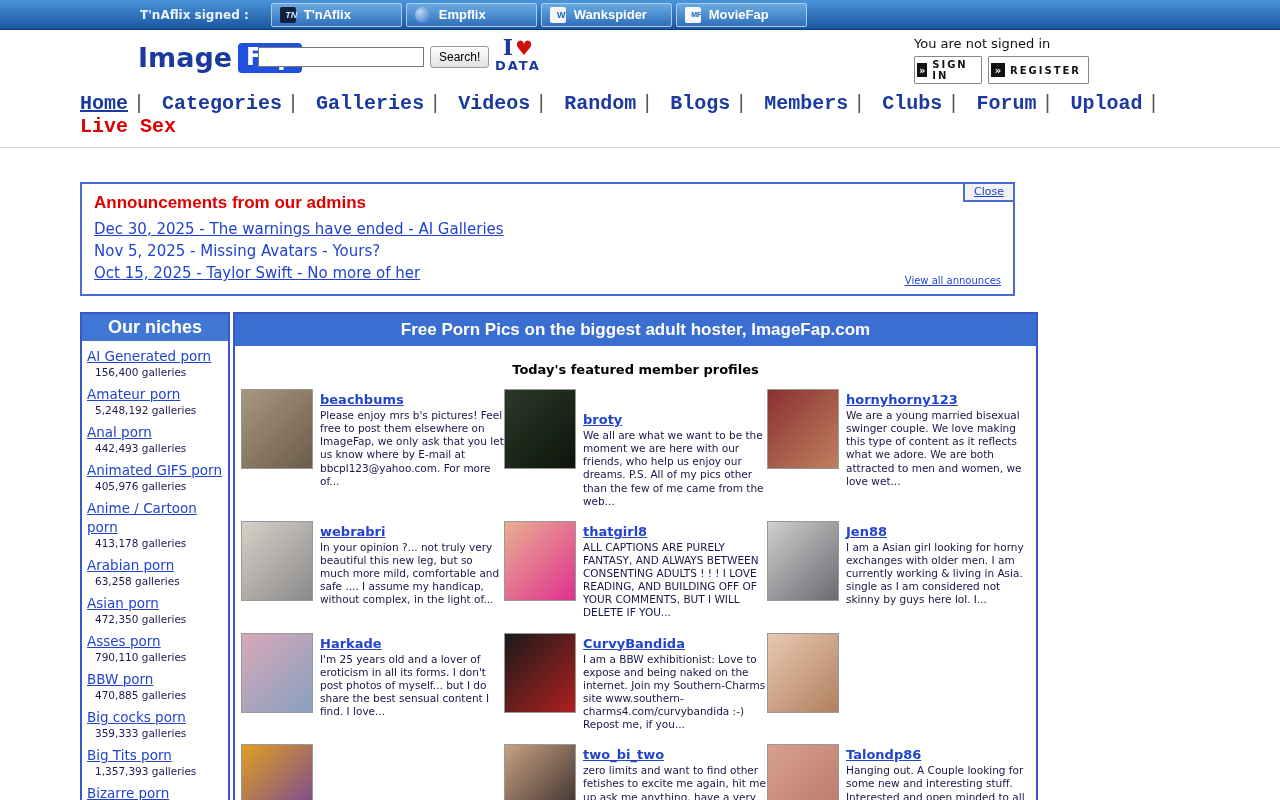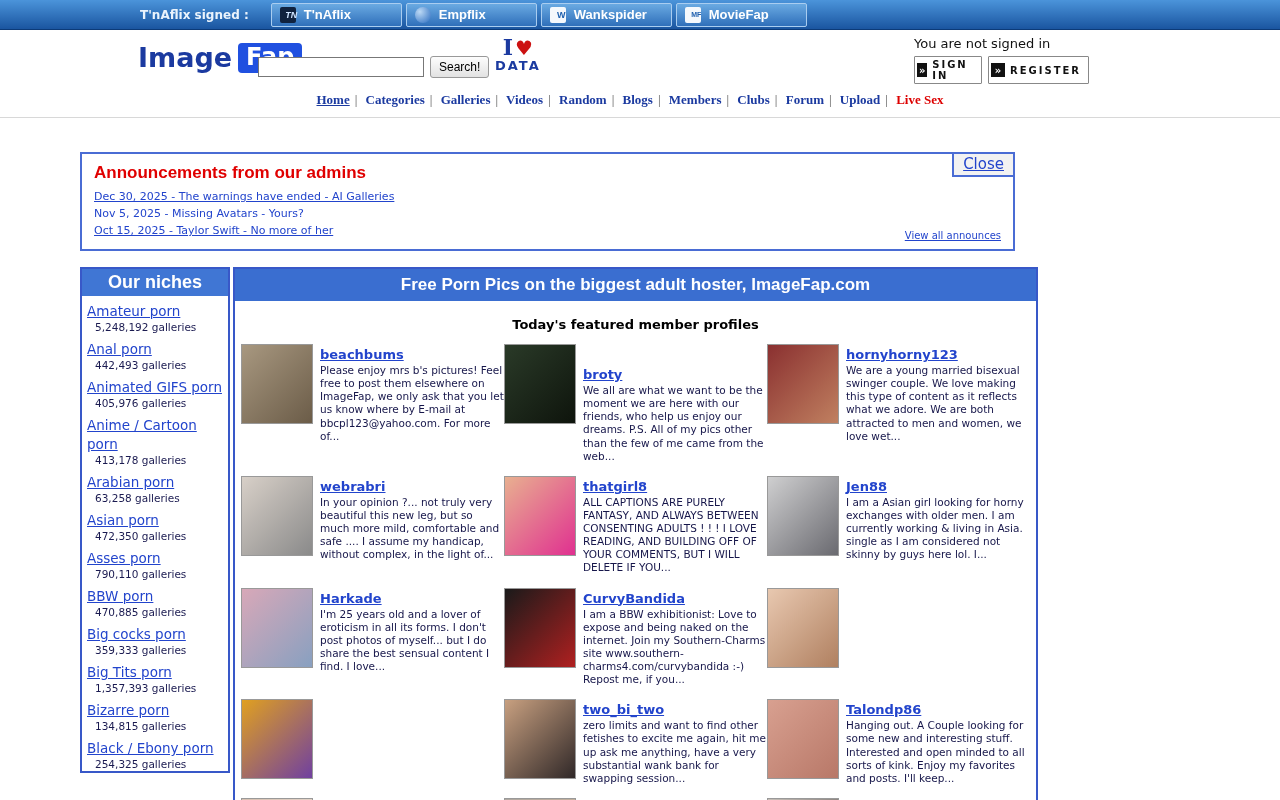--- a/index.html
+++ b/index.html
@@ -44,21 +44,21 @@
   .header { position:relative; height:62px; width:1100px; margin-left:80px; }
   .logo { position:absolute; left:58px; top:12px; text-decoration:none; display:flex; align-items:center; }
   .logo-image {
     color:#1b3aa0; font-weight:bold; font-size:27px; letter-spacing:0px;
     font-family:"DejaVu Sans", sans-serif;
   }
   .logo-fap {
     background:#2050e0; color:#fff; font-weight:bold; font-size:24px;
     padding:0 8px 2px; border-radius:4px; margin-left:6px;
   }
-  .searchbox { position:absolute; left:178px; top:26px; display:flex; align-items:center; }
+  .searchbox { position:absolute; left:178px; top:16px; display:flex; align-items:center; }
   .search-input {
     width:166px; height:20px; border:1px solid #777; padding:1px 4px; font-size:12px;
   }
   .search-btn {
     margin-left:6px; height:22px; padding:0 8px; font-size:12px;
     background:linear-gradient(#fdfdfd,#e2e2e2); border:1px solid #999; border-radius:3px;
   }
   .ilovedata { position:absolute; left:415px; top:6px; text-align:center; text-decoration:none; line-height:1; }
   .ild-top { font-size:22px; font-weight:bold; color:#1b3aa0; font-family:"DejaVu Serif", serif; }
   .ild-heart { color:#cc1111; font-size:20px; margin-left:2px; }
@@ -70,41 +70,41 @@
     border:1px solid #888; padding:2px 7px 2px 2px; border-radius:1px;
   }
   .arrow-ic {
     width:14px; height:14px; background:#111; color:#fff; font-size:10px; font-weight:bold;
     display:flex; align-items:center; justify-content:center;
   }
   .auth-label { font-size:10px; font-weight:bold; letter-spacing:2px; color:#111; }
 
   
   .navwrap { width:1280px; border-bottom:1px solid #d8d8d8; padding-bottom:9px; }
-  .nav { width:1100px; margin-left:80px; text-align:center; font-family:Liberation Serif, serif;
-         font-size:13px; font-weight:bold; }
+  .nav { width:1100px; margin-left:80px; text-align:left; font-family:Liberation Mono, monospace;
+         font-size:20px; font-weight:bold; }
   .nav a { color:#1b3aa0; text-decoration:none; }
   .nav a.u { text-decoration:underline; }
   .nav .sep { color:#555; font-weight:normal; margin:0 5px; }
   .nav a.red { color:#dd0000; }
 
   
   .announce {
     width:935px; margin:34px 0 0 80px; border:2px solid #4a6cd4;
     position:relative; padding:6px 12px 8px;
   }
   .announce-title {
     font-family:"Liberation Sans", sans-serif; font-weight:bold; font-size:17px;
     color:#e00000; margin:3px 0 7px;
   }
-  .announce a.item { display:block; font-size:11px; color:#2244cc; margin:4px 0; width:max-content; }
+  .announce a.item { display:block; font-size:15px; color:#2244cc; margin:4px 0; width:max-content; }
   .view-all { position:absolute; right:12px; bottom:8px; font-size:10px; color:#2244cc; }
   .close-btn {
     position:absolute; top:-2px; right:-2px; border:2px solid #4a6cd4; background:#f2f2f2;
-    padding:1px 9px 2px; font-size:15px; color:#2244cc; text-decoration:underline;
+    padding:1px 9px 2px; font-size:11px; color:#2244cc; text-decoration:underline;
   }
 
   
   .content { display:flex; align-items:flex-start; gap:3px; margin:16px 0 0 80px; width:950px; }
   .sidebar { width:150px; flex:none; border:2px solid #3858c8; background:#fff; }
   .sidebar-title {
     background:#4076d4; color:#fff; text-align:center; padding:3px 0;
     font-family:"Liberation Sans", sans-serif; font-weight:bold; font-size:18px;
   }
   .niche { padding:5px 5px 1px; }
@@ -201,20 +201,21 @@
     <a class="item" style="text-decoration: underline;">Dec 30, 2025 - The warnings have ended - AI Galleries</a>
     <a class="item" style="">Nov 5, 2025 - Missing Avatars - Yours?</a>
     <a class="item" style="text-decoration: underline;">Oct 15, 2025 - Taylor Swift - No more of her</a>
     <a class="view-all" style="text-decoration: underline;">View all announces</a>
   </div>
 
   <div class="content">
 
     <div class="sidebar">
       <div class="sidebar-title">Our niches</div>
+      <div class="niche"><a style="text-decoration: underline;">AI Generated porn</a><div class="cnt">156,400 galleries</div></div>
       <div class="niche"><a style="text-decoration: underline;">Amateur porn</a><div class="cnt">5,248,192 galleries</div></div>
       <div class="niche"><a style="text-decoration: underline;">Anal porn</a><div class="cnt">442,493 galleries</div></div>
       <div class="niche"><a style="text-decoration: underline;">Animated GIFS porn</a><div class="cnt">405,976 galleries</div></div>
       <div class="niche"><a style="text-decoration: underline;">Anime / Cartoon porn</a><div class="cnt">413,178 galleries</div></div>
       <div class="niche"><a style="text-decoration: underline;">Arabian porn</a><div class="cnt">63,258 galleries</div></div>
       <div class="niche"><a style="text-decoration: underline;">Asian porn</a><div class="cnt">472,350 galleries</div></div>
       <div class="niche"><a style="text-decoration: underline;">Asses porn</a><div class="cnt">790,110 galleries</div></div>
       <div class="niche"><a style="text-decoration: underline;">BBW porn</a><div class="cnt">470,885 galleries</div></div>
       <div class="niche"><a style="text-decoration: underline;">Big cocks porn</a><div class="cnt">359,333 galleries</div></div>
       <div class="niche"><a style="text-decoration: underline;">Big Tits porn</a><div class="cnt">1,357,393 galleries</div></div>

